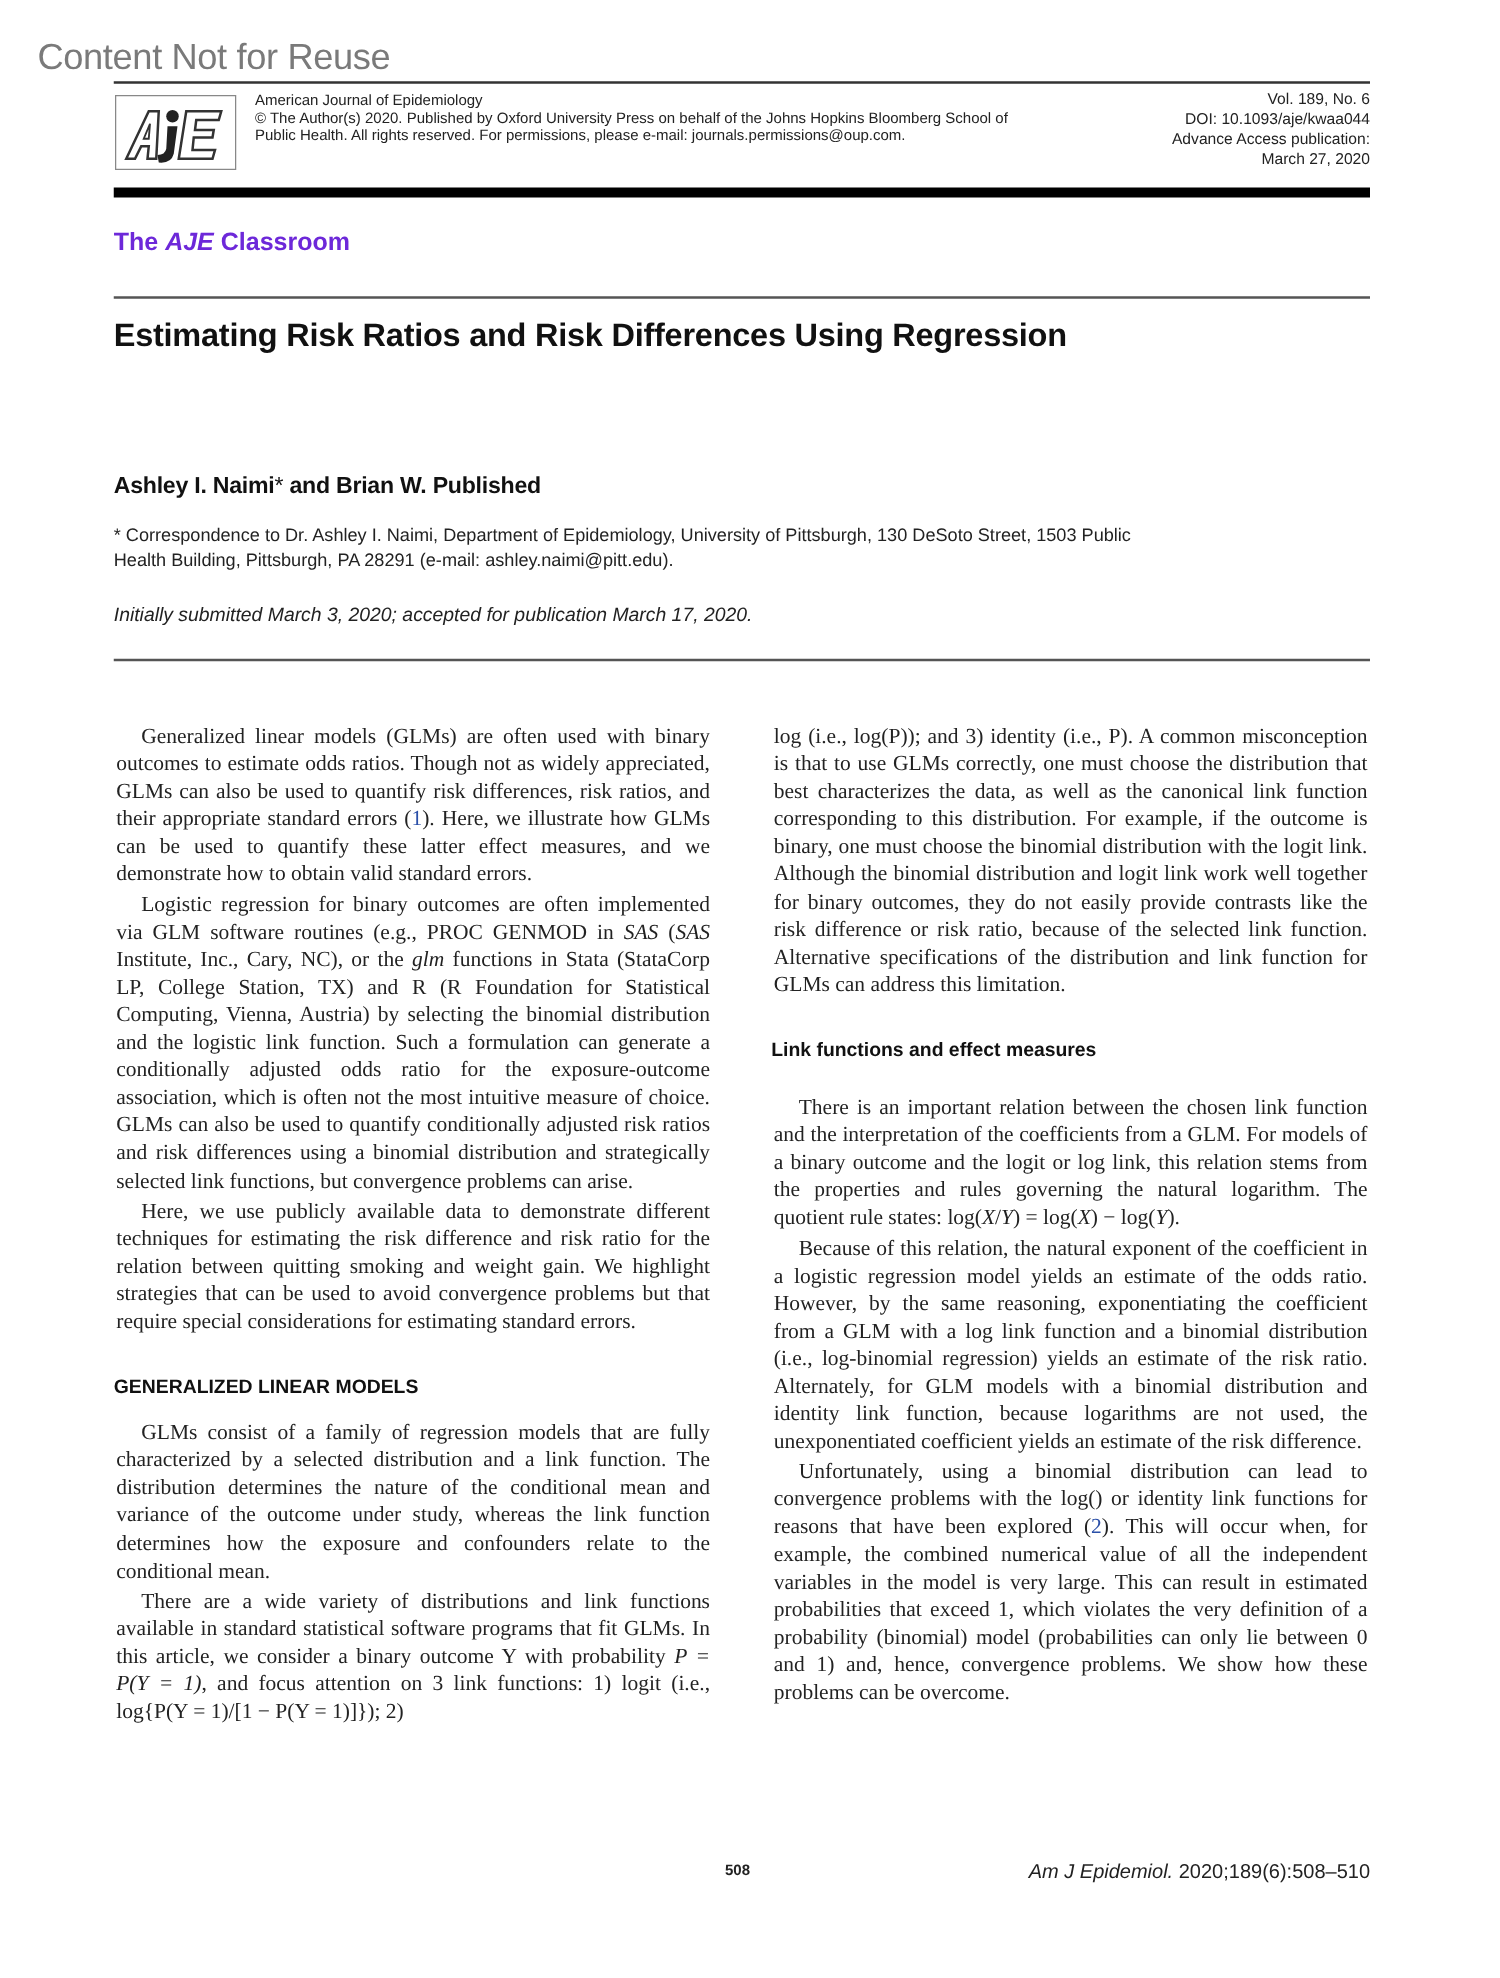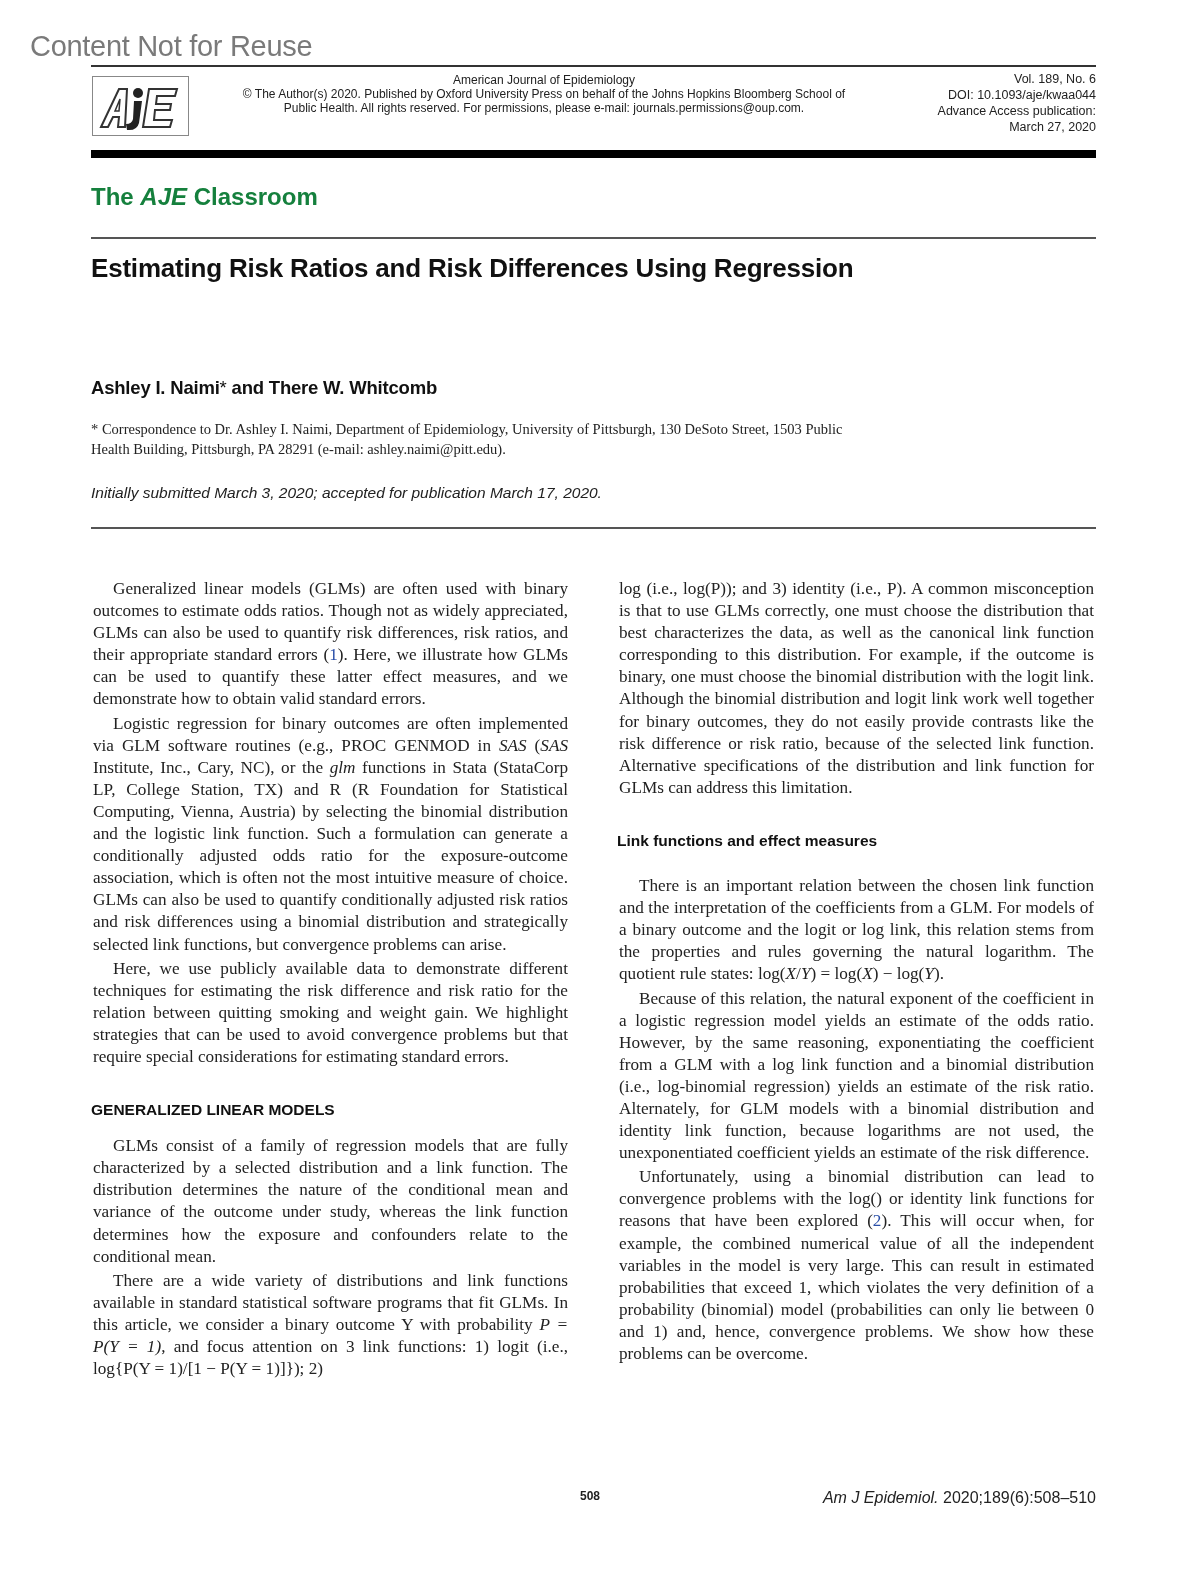--- a/index.html
+++ b/index.html
@@ -5,36 +5,36 @@
   html, body { margin: 0; padding: 0; background: #ffffff; }
   body { width: 1200px; height: 1582px; position: relative; overflow: hidden; color: #1a1a1a; }
 
   .watermark { position: absolute; left: 30px; top: 30px; font-family: "Liberation Sans", sans-serif; font-size: 29px; color: #7a7a7a; letter-spacing: -0.3px; }
 
   .top-rule { position: absolute; left: 91px; top: 65px; width: 1005px; height: 2px; background: #333; }
 
   .logo { position: absolute; left: 92px; top: 76px; width: 97px; height: 60px; border: 1.5px solid #888; box-sizing: border-box; background: #fff; }
   .logo svg { position: absolute; left: 0; top: 0; }
 
-  .journal-info { position: absolute; left: 204px; top: 73px; font-family: "Liberation Sans", sans-serif; font-size: 12px; line-height: 14px; color: #222; width: 680px; text-align: center; }
+  .journal-info { position: absolute; left: 204px; top: 73px; font-family: "Liberation Sans", sans-serif; font-size: 12px; line-height: 14px; color: #222; width: 680px; }
   .issue-info { position: absolute; right: 104px; top: 71px; font-family: "Liberation Sans", sans-serif; font-size: 12.5px; line-height: 16px; color: #222; text-align: right; }
 
   .thick-rule { position: absolute; left: 91px; top: 150px; width: 1005px; height: 8px; background: #000; }
 
-  .section-label { position: absolute; left: 91px; top: 183px; font-family: "Liberation Sans", sans-serif; font-weight: bold; font-size: 24px; color: #15803d; }
+  .section-label { position: absolute; left: 91px; top: 183px; font-family: "Liberation Sans", sans-serif; font-weight: bold; font-size: 20px; color: #6d28d9; }
   .section-label i { font-style: italic; }
 
   .rule-2 { position: absolute; left: 91px; top: 237px; width: 1005px; height: 2px; background: #555; }
 
   .article-title { position: absolute; left: 91px; top: 253px; font-family: "Liberation Sans", sans-serif; font-weight: bold; font-size: 26px; color: #111; letter-spacing: -0.2px; }
 
   .authors { position: absolute; left: 91px; top: 377px; font-family: "Liberation Sans", sans-serif; font-weight: bold; font-size: 18.5px; color: #111; letter-spacing: -0.2px; }
   .authors .star { font-weight: normal; }
 
-  .correspondence { position: absolute; left: 91px; top: 419px; font-family: Liberation Serif, serif; font-size: 14.5px; line-height: 20px; color: #222; width: 960px; }
+  .correspondence { position: absolute; left: 91px; top: 419px; font-family: Liberation Sans, sans-serif; font-size: 14.5px; line-height: 20px; color: #222; width: 960px; }
 
   .dates { position: absolute; left: 91px; top: 484px; font-family: "Liberation Sans", sans-serif; font-style: italic; font-size: 15.5px; color: #222; }
 
   .rule-3 { position: absolute; left: 91px; top: 527px; width: 1005px; height: 2px; background: #555; }
 
   .col { position: absolute; width: 479px; font-family: "Liberation Serif", serif; font-size: 17.2px; line-height: 22.1px; color: #222; text-align: justify; hyphens: manual; }
   .col-left { left: 91px; top: 576px; }
   .col-right { left: 617px; top: 576px; }
   .col p { margin: 2px; text-indent: 20px; }
   .col p.noindent { text-indent: 0; }
@@ -81,21 +81,21 @@
 </div>
 
 <div class="thick-rule"></div>
 
 <div class="section-label"><span>The </span><i>AJE</i><span> Classroom</span></div>
 
 <div class="rule-2"></div>
 
 <div class="article-title">Estimating Risk Ratios and Risk Differences Using Regression</div>
 
-<div class="authors"><span>Ashley I. Naimi</span><span class="star">*</span><span> and There W. Whitcomb</span></div>
+<div class="authors"><span>Ashley I. Naimi</span><span class="star">*</span><span> and Brian W. Published</span></div>
 
 <div class="correspondence">
   <div>* Correspondence to Dr. Ashley I. Naimi, Department of Epidemiology, University of Pittsburgh, 130 DeSoto Street, 1503 Public</div>
   <div>Health Building, Pittsburgh, PA 28291 (e-mail: ashley.naimi@pitt.edu).</div>
 </div>
 
 <div class="dates">Initially submitted March 3, 2020; accepted for publication March 17, 2020.</div>
 
 <div class="rule-3"></div>
 

